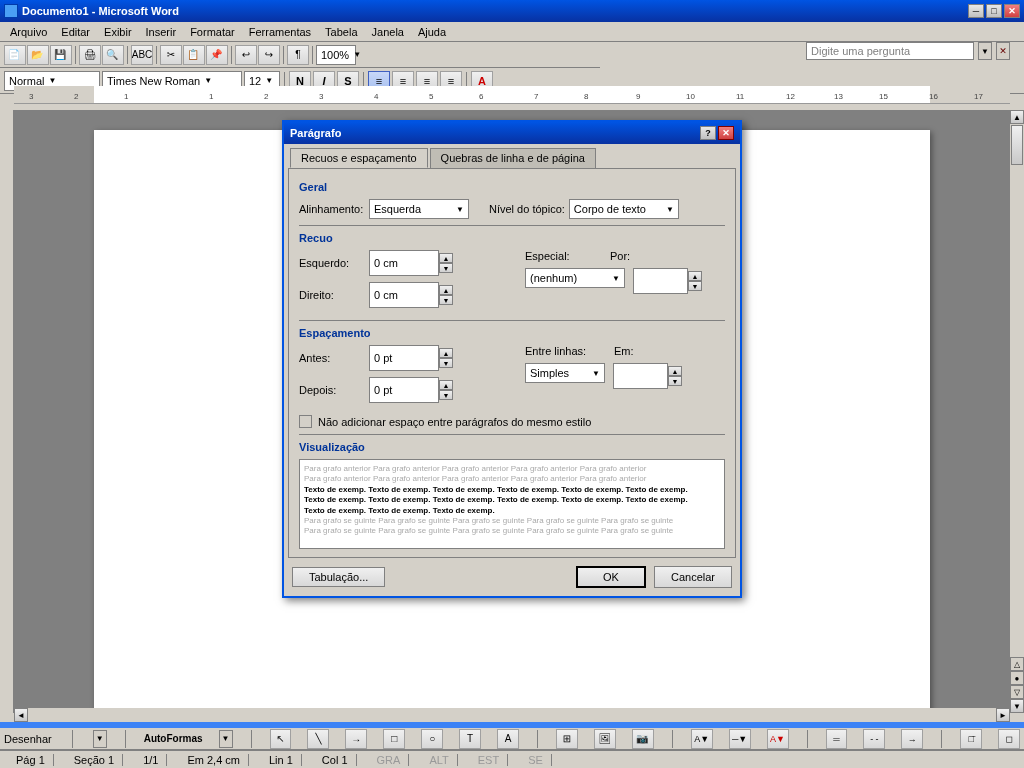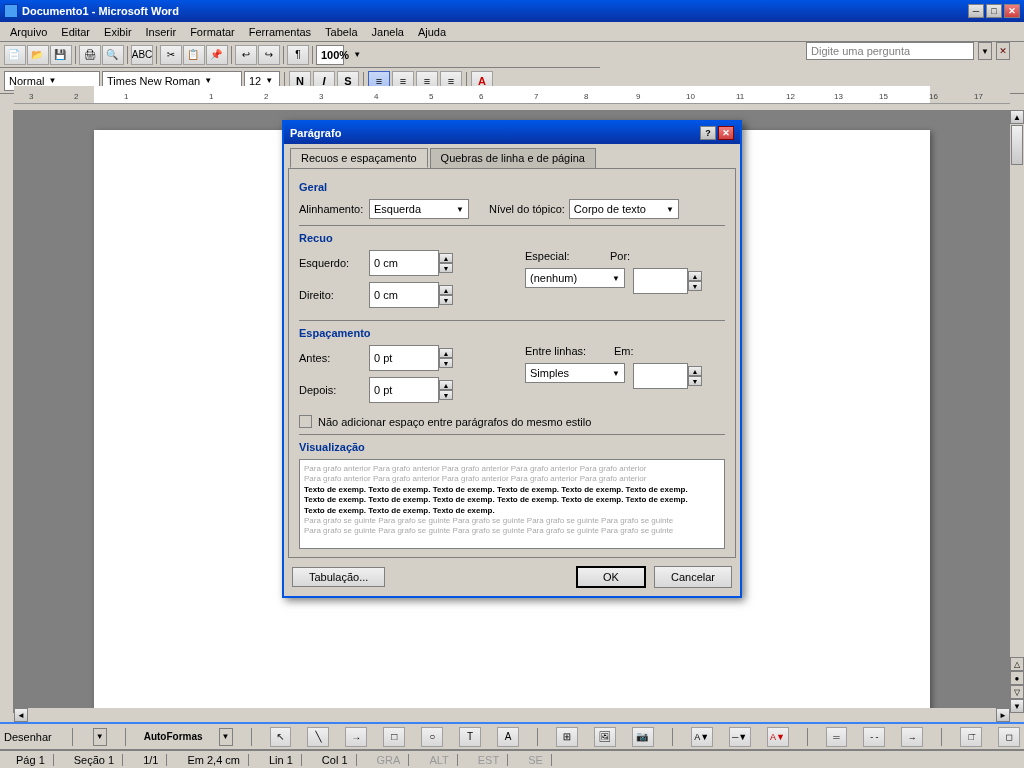--- a/index.html
+++ b/index.html
@@ -66,21 +66,21 @@
     .tb-separator { width: 1px; height: 18px; background: #808080; margin: 0 2px; }
     .tb-dropdown {
       height: 20px;
       background: white;
       border: 1px solid #808080;
       display: flex; align-items: center;
       padding: 0 4px;
       font-size: 11px;
       cursor: pointer;
     }
-    .tb-dropdown.zoom { width: 28px; font-weight: bold; }
+    .tb-dropdown.zoom { width: 40px; }
     .tb-dropdown.style { width: 120px; }
     .tb-dropdown.font { width: 140px; }
     .tb-dropdown.size { width: 40px; }
     .dropdown-arrow { margin-left: 4px; font-size: 8px; }
     .tb2-btn {
       width: 22px; height: 20px;
       background: linear-gradient(to bottom, #f0f0f0, #d8d8d8);
       border: 1px solid #a0a0a0;
       display: flex; align-items: center; justify-content: center;
       cursor: pointer; font-size: 11px; font-weight: bold;
@@ -130,21 +130,21 @@
     .scroll-thumb {
       width: 12px; height: 40px; margin: 1px;
       background: linear-gradient(to bottom, #f0f0f0, #c8c8c8);
       border: 1px solid #808080;
     }
 
     
     .bottom-toolbar {
       position: absolute; bottom: 18px; left: 0; right: 0; height: 28px;
       background: #d4d0c8;
-      border-top: 2px solid #3b82f6;
+      border-top: 6px solid #3b82f6;
       border-bottom: 1px solid #808080;
       display: flex; align-items: center;
       padding: 0 4px; gap: 16px;
     }
 
     
     .status-bar {
       position: absolute; bottom: 0; left: 0; right: 0; height: 18px;
       background: #d4d0c8;
       border-top: 1px solid #808080;
@@ -628,21 +628,21 @@
               </div>
             </div>
           </div>
         </div>
         <div style="flex: 1; padding-left: 10px;">
           <div class="field-row">
             <span style="font-size:11px; min-width: 75px;">Entre linhas:</span>
             <span style="font-size:11px; margin-left: 14px;">Em:</span>
           </div>
           <div style="display: flex; gap: 8px; margin-top: 2px;">
-            <div class="field-dropdown" style="width: 100px;">
+            <div class="field-dropdown" style="width: 80px;">
               <span>Simples</span>
                 <span class="dd-arrow" style="margin-left: 4px;">▼</span>
             </div>
             <div style="display: flex; align-items: center;">
               <input class="field-input" type="text" style="width: 55px;" value="">
               <div class="spin-btns">
                 <div class="spin-btn">▲</div>
                 <div class="spin-btn">▼</div>
               </div>
             </div>

